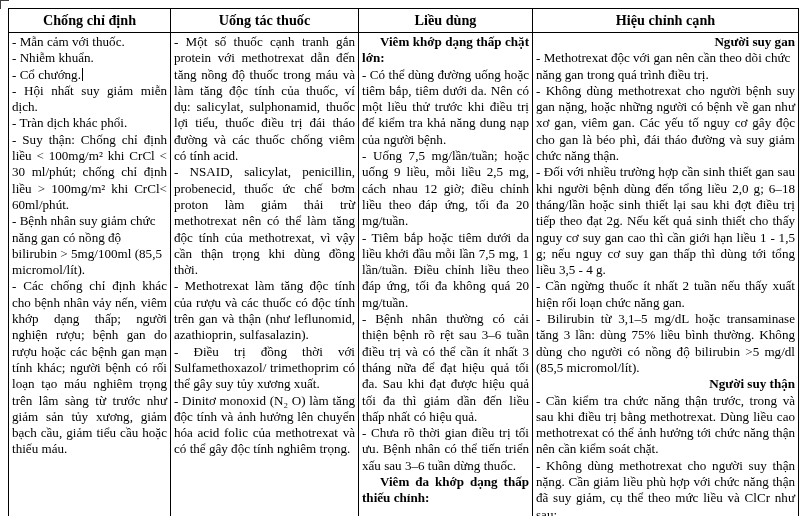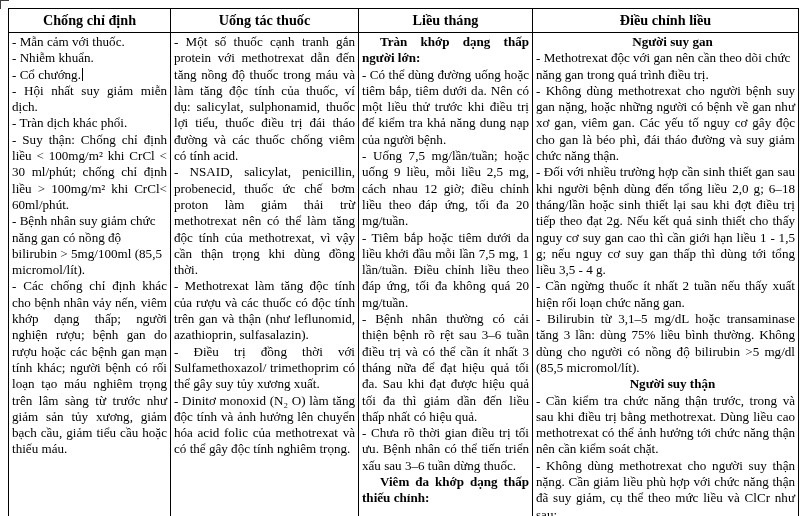--- a/index.html
+++ b/index.html
@@ -73,21 +73,21 @@
     margin: 0;
     padding: 0;
     text-align: justify;
     text-indent: 0;
   }
   .cell-body p.ragged {
     text-align: left;
   }
   .cell-body p.subhead-indent {
     font-weight: bold;
-    text-align: center;
+    text-align: right;
     text-indent: 14px;
   }
   .cell-body p.subhead-justify-indent {
     font-weight: bold;
     text-align: justify;
     text-indent: 18px;
   }
 
   
   .caret {
@@ -110,22 +110,22 @@
     <colgroup>
       <col class="c1">
         <col class="c2">
         <col class="c3">
         <col class="c4">
     </colgroup>
     <thead>
       <tr>
         <th>Chống chỉ định</th>
         <th>Uống tác thuốc</th>
-        <th>Liều tháng</th>
-        <th>Điều chỉnh liều</th>
+        <th>Liều dùng</th>
+        <th>Hiệu chỉnh cạnh</th>
       </tr>
     </thead>
     <tbody>
       <tr>
 
         <td class="cell-body">
           <p class="ragged">- Mẫn cảm với thuốc.</p>
           <p class="ragged">- Nhiễm khuẩn.</p>
           <p class="ragged"><span>- Cổ chướng.</span><span class="caret"></span></p>
           <p>- Hội nhất suy giảm miễn dịch.</p>
@@ -137,21 +137,21 @@
 
         <td class="cell-body">
           <p>- Một số thuốc cạnh tranh gắn protein với methotrexat dẫn đến tăng nồng độ thuốc trong máu và làm tăng độc tính của thuốc, ví dụ: salicylat, sulphonamid, thuốc lợi tiểu, thuốc điều trị đái tháo đường và các thuốc chống viêm có tính acid.</p>
           <p>- NSAID, salicylat, penicillin, probenecid, thuốc ức chế bơm proton làm giảm thải trừ methotrexat nên có thể làm tăng độc tính của methotrexat, vì vậy cần thận trọng khi dùng đồng thời.</p>
           <p>- Methotrexat làm tăng độc tính của rượu và các thuốc có độc tính trên gan và thận (như leflunomid, azathioprin, sulfasalazin).</p>
           <p>- Điều trị đồng thời với Sulfamethoxazol/ trimethoprim có thể gây suy tủy xương xuất.</p>
           <p>- Dinitơ monoxid (N₂ O) làm tăng độc tính và ảnh hưởng lên chuyển hóa acid folic của methotrexat và có thể gây độc tính nghiêm trọng.</p>
         </td>
 
         <td class="cell-body">
-          <p class="subhead-justify-indent">Tràn khớp dạng thấp người lớn:</p>
+          <p class="subhead-justify-indent">Viêm khớp dạng thấp chặt lớn:</p>
           <p>- Có thể dùng đường uống hoặc tiêm bắp, tiêm dưới da. Nên có một liều thử trước khi điều trị để kiểm tra khả năng dung nạp của người bệnh.</p>
           <p>- Uống 7,5 mg/lần/tuần; hoặc uống 9 liều, mỗi liều 2,5 mg, cách nhau 12 giờ; điều chỉnh liều theo đáp ứng, tối đa 20 mg/tuần.</p>
           <p>- Tiêm bắp hoặc tiêm dưới da liều khởi đầu mỗi lần 7,5 mg, 1 lần/tuần. Điều chỉnh liều theo đáp ứng, tối đa không quá 20 mg/tuần.</p>
           <p>- Bệnh nhân thường có cải thiện bệnh rõ rệt sau 3–6 tuần điều trị và có thể cần ít nhất 3 tháng nữa để đạt hiệu quả tối đa. Sau khi đạt được hiệu quả tối đa thì giảm dần đến liều thấp nhất có hiệu quả.</p>
           <p>- Chưa rõ thời gian điều trị tối ưu. Bệnh nhân có thể tiến triển xấu sau 3–6 tuần dừng thuốc.</p>
           <p class="subhead-justify-indent">Viêm đa khớp dạng thấp thiếu chỉnh:</p>
         </td>
 
         <td class="cell-body">
           <p class="subhead-indent">Người suy gan</p>

